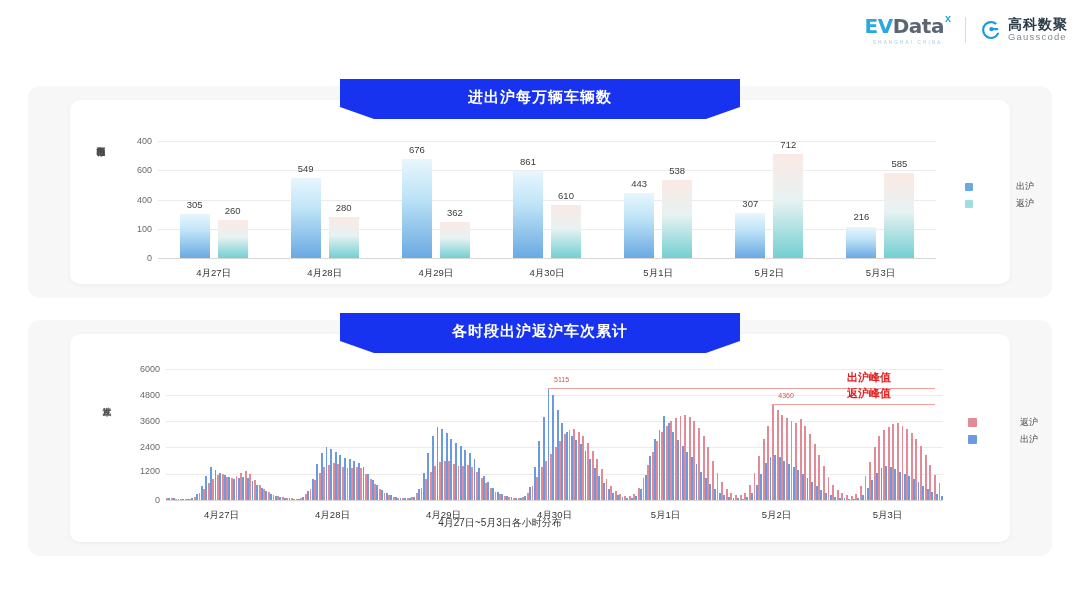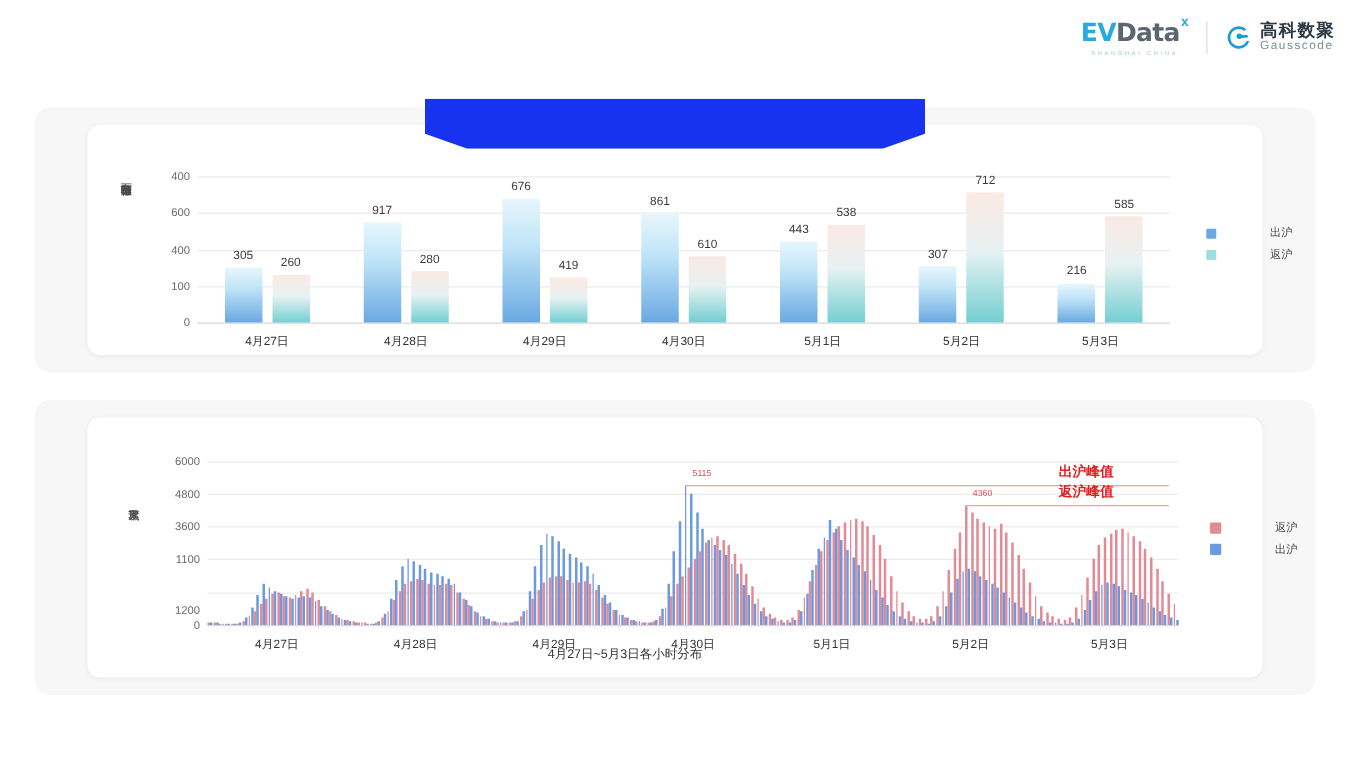--- a/index.html
+++ b/index.html
@@ -145,48 +145,49 @@
     </div>
   </div>
 
   <div class="panel panel-1">
     <div class="card card-1"></div>
 
     <div class="banner-wrap bw-1">
       <svg class="banner-shape" viewBox="0 0 400 40" preserveAspectRatio="none">
         <polygon points="0,0 400,0 400,28 366,40 34,40 0,28" fill="#1733f0"></polygon>
       </svg>
+      <div class="banner-text">进出沪每万辆车辆数</div>
     </div>
 
     <div class="plot" id="plot1" style="left:0; top:0; width:1024px; height:212px;">
         <div class="axis-label-y" style="left: 66px; top: 54px; height: 114px;">每万辆出行车辆数</div>
         <div class="axisline" style="left: 130px; top: 172px; width: 778px;"></div>
         <div class="ytick" style="left: 84px; top: 172px; width: 40px;">0</div>
         <div class="gridline" style="left: 130px; top: 142.824px; width: 778px;"></div>
         <div class="ytick" style="left: 84px; top: 142.824px; width: 40px;">100</div>
         <div class="gridline" style="left: 130px; top: 113.647px; width: 778px;"></div>
         <div class="ytick" style="left: 84px; top: 113.647px; width: 40px;">400</div>
         <div class="gridline" style="left: 130px; top: 84.4706px; width: 778px;"></div>
         <div class="ytick" style="left: 84px; top: 84.4706px; width: 40px;">600</div>
         <div class="gridline" style="left: 130px; top: 55.2941px; width: 778px;"></div>
         <div class="ytick" style="left: 84px; top: 55.2941px; width: 40px;">400</div>
         <div class="bar bar-out" style="left: 151.571px; bottom: 40px; width: 30px; height: 44.4941px;"></div>
         <div class="bar-val" style="left: 166.571px; top: 112.506px;">305</div>
         <div class="bar bar-ret" style="left: 189.571px; bottom: 40px; width: 30px; height: 37.9294px;"></div>
         <div class="bar-val" style="left: 204.571px; top: 119.071px;">260</div>
         <div class="xtick" style="left: 185.571px; top: 181px;">4月27日</div>
         <div class="bar bar-out" style="left: 262.714px; bottom: 40px; width: 30px; height: 80.0894px;"></div>
-        <div class="bar-val" style="left: 277.714px; top: 76.9106px;">917</div>
+        <div class="bar-val" style="left: 277.714px; top: 76.9106px;">549</div>
         <div class="bar bar-ret" style="left: 300.714px; bottom: 40px; width: 30px; height: 40.8471px;"></div>
         <div class="bar-val" style="left: 315.714px; top: 116.153px;">280</div>
         <div class="xtick" style="left: 296.714px; top: 181px;">4月28日</div>
         <div class="bar bar-out" style="left: 373.857px; bottom: 40px; width: 30px; height: 98.6165px;"></div>
         <div class="bar-val" style="left: 388.857px; top: 58.3835px;">676</div>
         <div class="bar bar-ret" style="left: 411.857px; bottom: 40px; width: 30px; height: 36.3247px;"></div>
-        <div class="bar-val" style="left: 426.857px; top: 120.675px;">419</div>
+        <div class="bar-val" style="left: 426.857px; top: 120.675px;">362</div>
         <div class="xtick" style="left: 407.857px; top: 181px;">4月29日</div>
         <div class="bar bar-out" style="left: 485px; bottom: 40px; width: 30px; height: 87.2376px;"></div>
         <div class="bar-val" style="left: 500px; top: 69.7624px;">861</div>
         <div class="bar bar-ret" style="left: 523px; bottom: 40px; width: 30px; height: 52.5176px;"></div>
         <div class="bar-val" style="left: 538px; top: 104.482px;">610</div>
         <div class="xtick" style="left: 519px; top: 181px;">4月30日</div>
         <div class="bar bar-out" style="left: 596.143px; bottom: 40px; width: 30px; height: 64.6259px;"></div>
         <div class="bar-val" style="left: 611.143px; top: 92.3741px;">443</div>
         <div class="bar bar-ret" style="left: 634.143px; bottom: 40px; width: 30px; height: 78.4847px;"></div>
         <div class="bar-val" style="left: 649.143px; top: 78.5153px;">538</div>
@@ -211,29 +212,35 @@
         <div class="legend-row">
           <span class="legend-swatch" style="background: rgb(158, 221, 224);"></span>
           <span class="legend-label">返沪</span>
         </div>
       </div>
   </div>
 
   <div class="panel panel-2">
     <div class="card card-2"></div>
 
+    <div class="banner-wrap bw-2">
+      <svg class="banner-shape" viewBox="0 0 400 40" preserveAspectRatio="none">
+        <polygon points="0,0 400,0 400,28 366,40 34,40 0,28" fill="#1733f0"></polygon>
+      </svg>
+      <div class="banner-text">各时段出沪返沪车次累计</div>
+    </div>
 
     <div class="plot" id="plot2" style="left:0; top:0; width:1024px; height:236px;">
         <div class="axis-label-y" style="left: 72px; top: 80px;">车次累计</div>
         <div class="axisline" style="left: 138px; top: 180px; width: 777px;"></div>
         <div class="ytick" style="left: 90px; top: 180px; width: 42px;">0</div>
         <div class="gridline" style="left: 138px; top: 153.714px; width: 777px;"></div>
-        <div class="ytick" style="left: 90px; top: 168px; width: 42px;">1200</div>
+        <div class="ytick" style="left: 90px; top: 151px; width: 42px;">1200</div>
         <div class="gridline" style="left: 138px; top: 127.429px; width: 777px;"></div>
-        <div class="ytick" style="left: 90px; top: 127.429px; width: 42px;">1100</div>
+        <div class="ytick" style="left: 90px; top: 127.429px; width: 42px;">2400</div>
         <div class="gridline" style="left: 138px; top: 101.143px; width: 777px;"></div>
         <div class="ytick" style="left: 90px; top: 101.143px; width: 42px;">3600</div>
         <div class="gridline" style="left: 138px; top: 74.8571px; width: 777px;"></div>
         <div class="ytick" style="left: 90px; top: 74.8571px; width: 42px;">4800</div>
         <div class="gridline" style="left: 138px; top: 48.5714px; width: 777px;"></div>
         <div class="ytick" style="left: 90px; top: 48.5714px; width: 42px;">6000</div>
         <div class="hbar hbar-ret" style="left: 138.185px; bottom: 56px; width: 1.85px; height: 1.97143px;"></div>
         <div class="hbar hbar-out" style="left: 140.312px; bottom: 56px; width: 1.85px; height: 2.40952px;"></div>
         <div class="hbar hbar-ret" style="left: 142.81px; bottom: 56px; width: 1.85px; height: 1.53333px;"></div>
         <div class="hbar hbar-out" style="left: 144.938px; bottom: 56px; width: 1.85px; height: 1.75238px;"></div>

